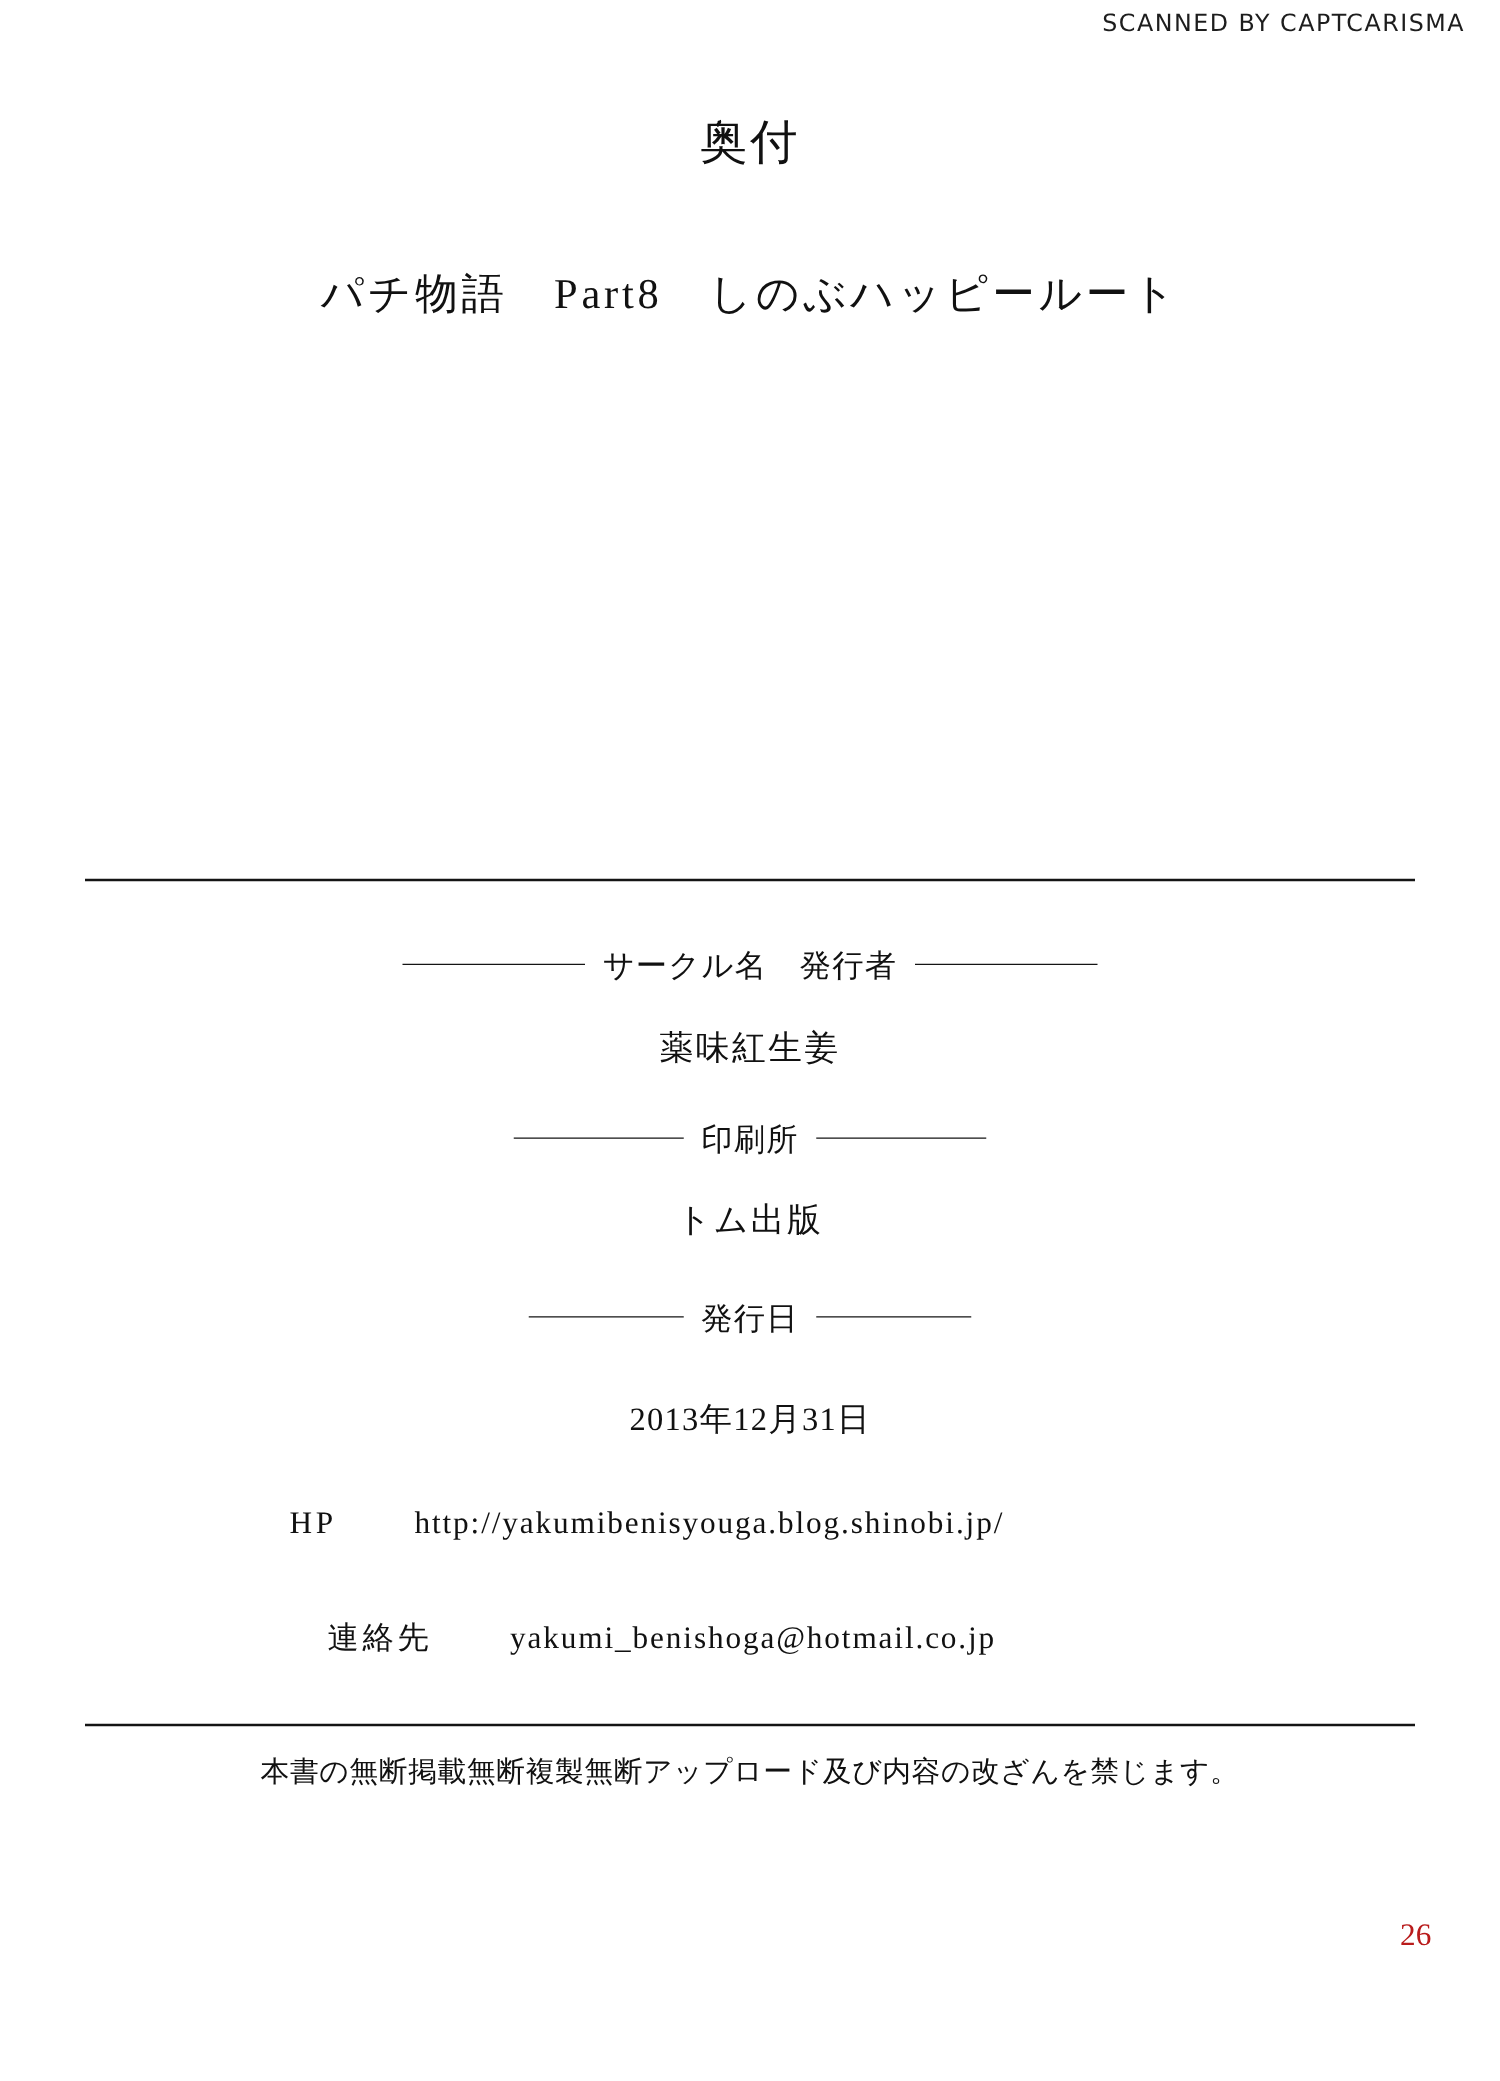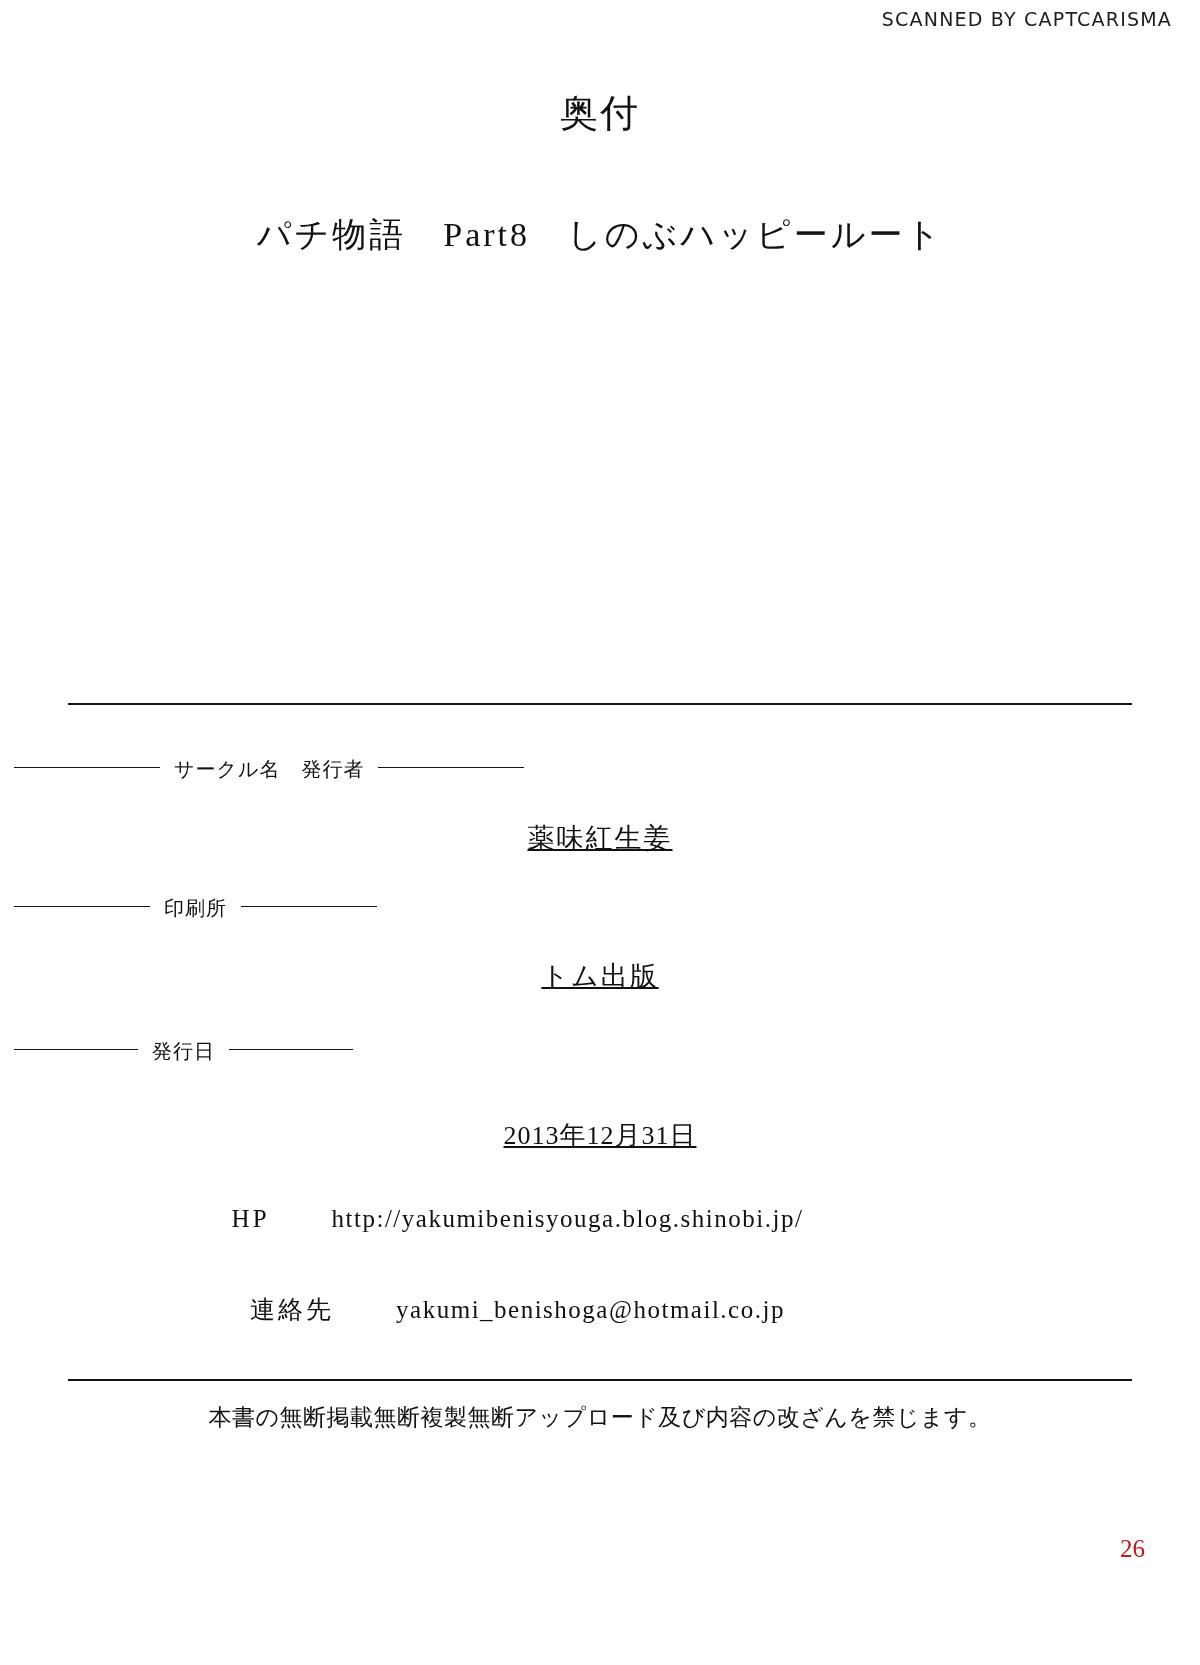--- a/index.html
+++ b/index.html
@@ -68,21 +68,22 @@
     border-top: 2px solid #141414;
   }
   .rule-top { top: 703px; }
   .rule-bottom { top: 1379px; }
 
   
   .section-label {
     position: absolute;
     left: 0;
     width: 1200px;
-    font-size: 20px;
+    text-align: center;
+    font-size: 25px;
     letter-spacing: 1px;
     color: #111;
     white-space: nowrap;
   }
   .section-label .dash {
     display: inline-block;
     vertical-align: middle;
     height: 1px;
     background: #141414;
     margin: 0 14px;
@@ -94,42 +95,41 @@
   .dash.d-short { width: 124px; }
 
   .section-value {
     position: absolute;
     left: 0;
     width: 1200px;
     text-align: center;
     font-size: 27px;
     letter-spacing: 2px;
     color: #111;
-    text-decoration: underline;
   }
 
   .r-circle-label { top: 756px; }
   .r-circle-value { top: 820px; }
   .r-printer-label { top: 895px; }
   .r-printer-value { top: 958px; }
   .r-date-label { top: 1038px; }
   .r-date-value { top: 1118px; font-size: 26px; letter-spacing: 1px; }
 
   .contact-row {
     position: absolute;
     left: 0;
     width: 1035px;
     text-align: center;
     font-size: 25px;
     letter-spacing: 1.2px;
     color: #111;
     white-space: nowrap;
   }
   .row-hp { top: 1205px; }
-  .row-mail { top: 1293px; }
+  .row-mail { top: 1293px; padding-left: 12px; }
   .contact-row .lbl {
     display: inline-block;
     margin-right: 62px;
     letter-spacing: 3px;
   }
   .contact-row .val {
     display: inline-block;
     font-family: "Liberation Serif", serif;
     letter-spacing: 1.5px;
   }

